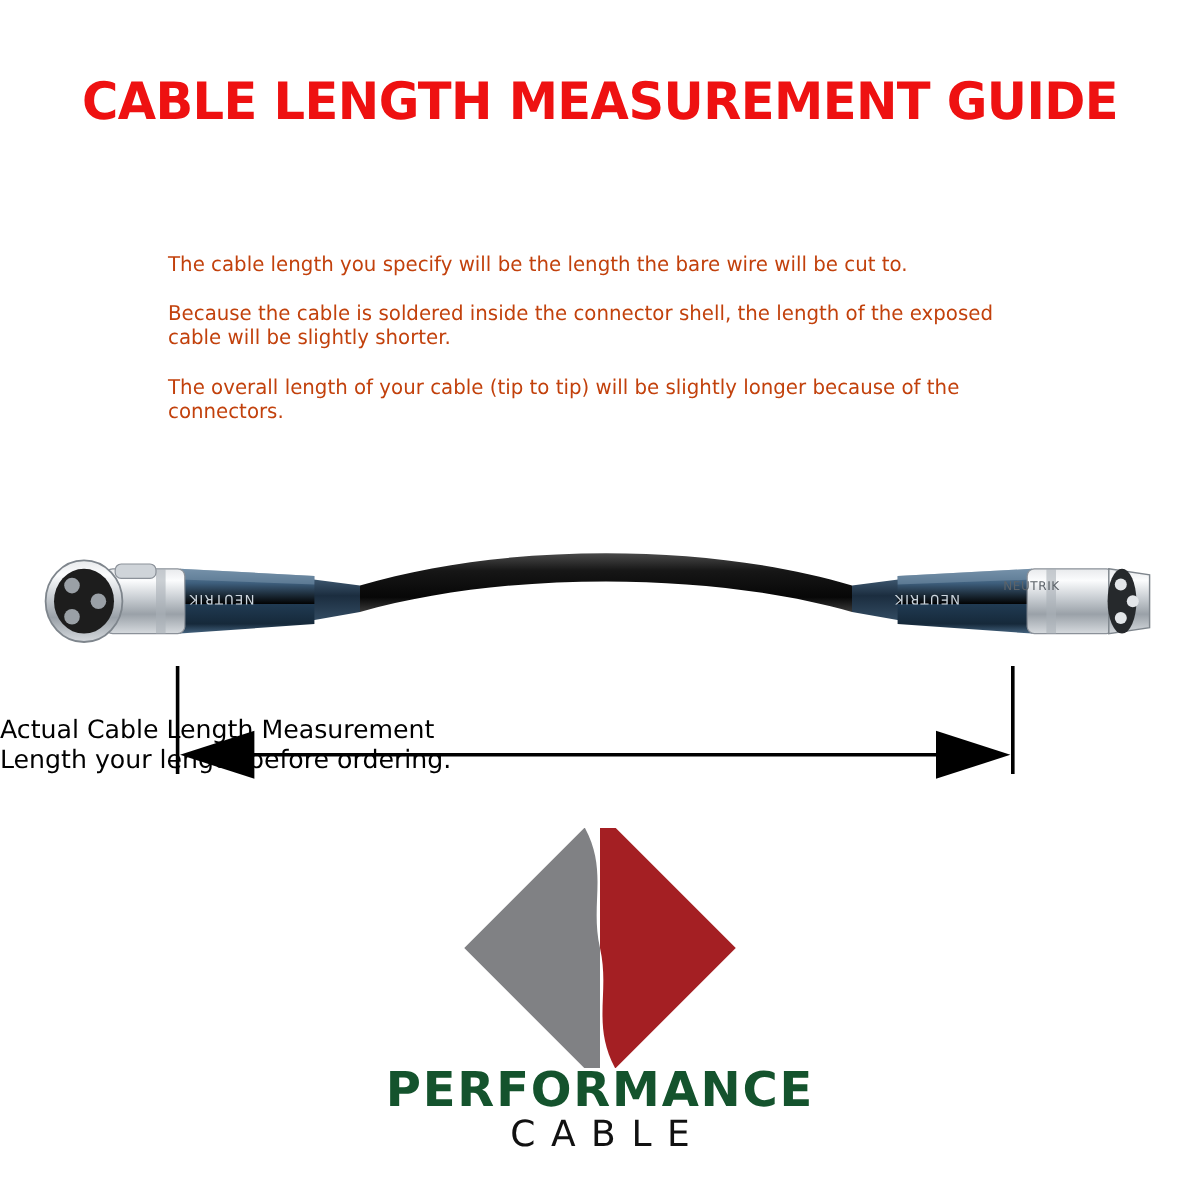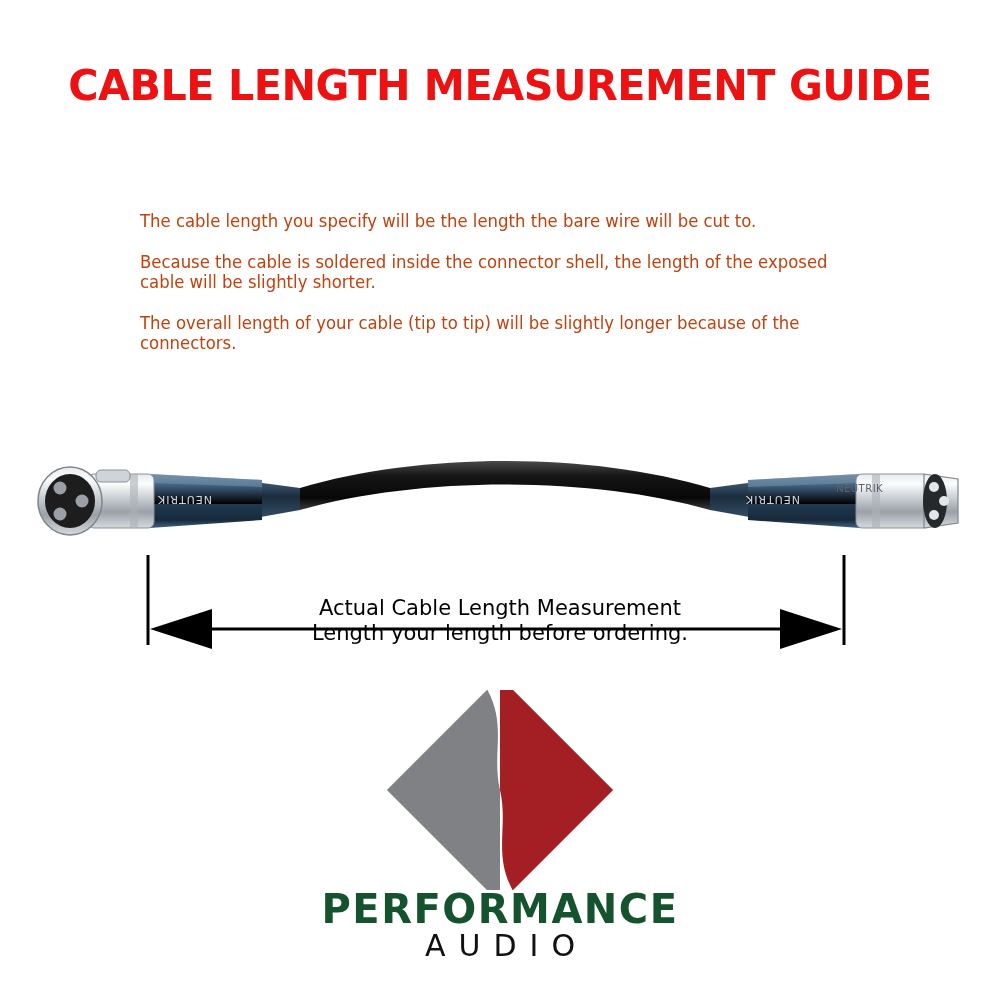--- a/index.html
+++ b/index.html
@@ -65,21 +65,20 @@
     top: 545px;
     left: 0;
     width: 1000px;
     height: 130px;
   }
   #measure-labels {
     position: absolute;
     top: 596px;
     left: 0;
     width: 1000px;
-    text-align: center;
     color: #000000;
     font-family: "DejaVu Sans", sans-serif;
     font-size: 21px;
     line-height: 1.18;
   }
 
   
   #logo-mark {
     position: absolute;
     top: 690px;
@@ -224,13 +223,13 @@
     <path d="M20 20 L20 180 L180 180 Z" fill="#808184"></path>
 
     <path d="M20 20 L180 20 L180 180 Z" fill="#a41f23"></path>
 
     <path d="M20 20 L180 180 L180 162 C 140 150, 132 120, 100 100 C 68 80, 60 50, 20 38 Z" fill="#ffffff"></path>
     <path d="M20 20 L20 40 C 62 52, 70 82, 100 100 C 130 118, 140 150, 180 160 L180 180 Z" fill="#ffffff" opacity="0"></path>
   </g>
 </svg>
 
 <div id="brand-name">PERFORMANCE</div>
-<div id="brand-sub">AUDIO</div>
+<div id="brand-sub">CABLE</div>
 
 </body></html>

